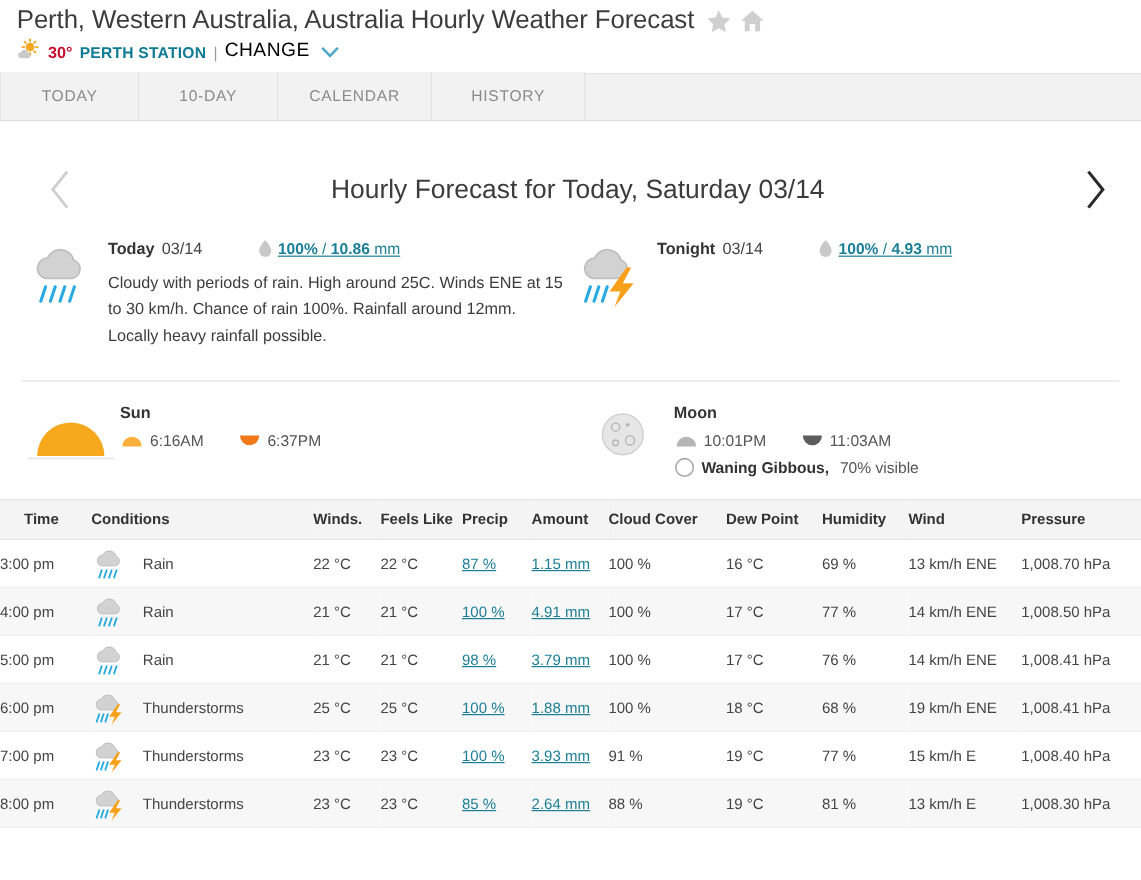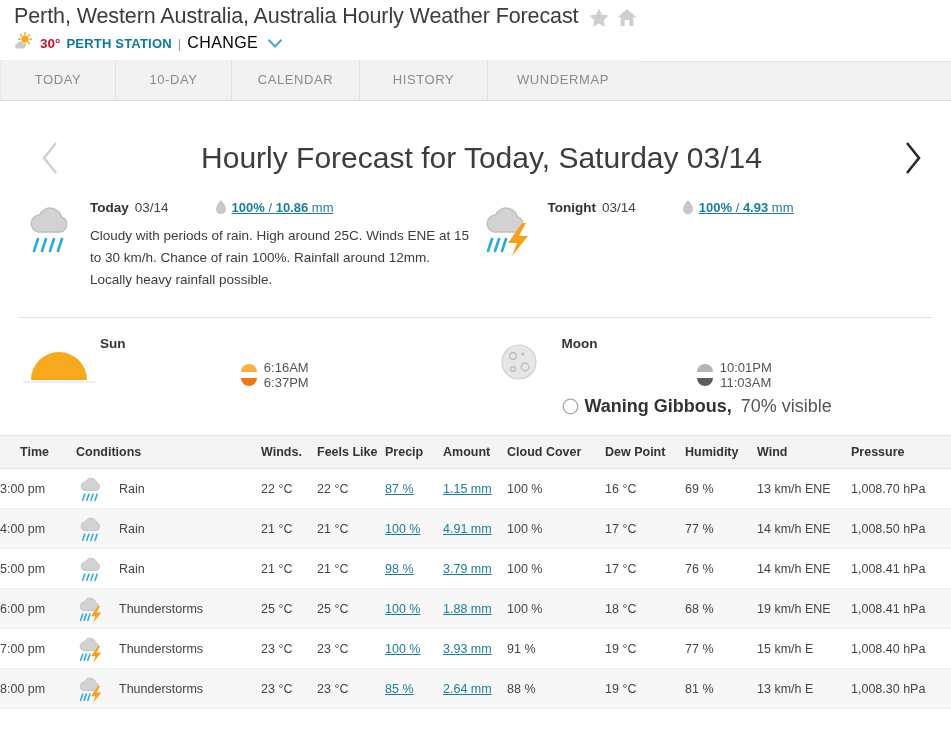--- a/index.html
+++ b/index.html
@@ -110,21 +110,21 @@
   .forecast-nav {
     display: flex;
     align-items: center;
     justify-content: space-between;
     padding: 40px 22px 0 34px;
   }
   .arrow-btn { width: 34px; display: flex; justify-content: center; }
   .forecast-heading {
     flex: 1;
     text-align: center;
-    font-size: 30px;
+    font-size: 22px;
     color: #3c3c3c;
     font-weight: 400;
   }
 
   
   .periods {
     display: flex;
     padding: 22px 18px 0 18px;
   }
   .period {
@@ -190,35 +190,35 @@
     padding-top: 14px;
   }
   .astro-block.moon .astro-icon { width: 86px; flex: 0 0 86px; padding-top: 8px; }
   .astro-body { flex: 1; padding-top: 2px; }
   .astro-title {
     font-size: 13.5px;
     font-weight: bold;
     color: #333;
     margin-bottom: 9px;
   }
-  .astro-times { display: flex; align-items: center; flex-direction: column; }
+  .astro-times { display: flex; align-items: center; }
   .astro-item {
     display: flex;
     align-items: center;
     gap: 5px;
     font-size: 13px;
     color: #555;
     margin-right: 28px;
   }
   .astro-phase {
     display: flex;
     align-items: center;
     gap: 6px;
     margin-top: 6px;
-    font-size: 18px;
+    font-size: 13px;
   }
   .phase-label { font-weight: bold; color: #333; }
   .phase-vis { color: #555; margin-left: 3px; }
 
   
   .wx-table {
     width: 100%;
     border-collapse: collapse;
     margin-top: 18px;
     font-size: 12.5px;
@@ -319,21 +319,20 @@
       </svg>
     </span>
   </div>
 </div>
 
 <div class="tabbar">
   <div class="tab w1">TODAY</div>
   <div class="tab w3">10-DAY</div>
   <div class="tab w4">CALENDAR</div>
   <div class="tab w5">HISTORY</div>
-  <div class="tab w6">WUNDERMAP</div>
 </div>
 
 <div class="forecast-nav">
   <span class="arrow-btn">
     <svg width="22" height="34" viewBox="0 0 22 34">
       <polyline points="16,2 4,17 16,32" fill="none" stroke="#cfcfcf" stroke-width="2.4"></polyline>
     </svg>
   </span>
   <span class="forecast-heading">Hourly Forecast for Today, Saturday 03/14</span>
   <span class="arrow-btn">

